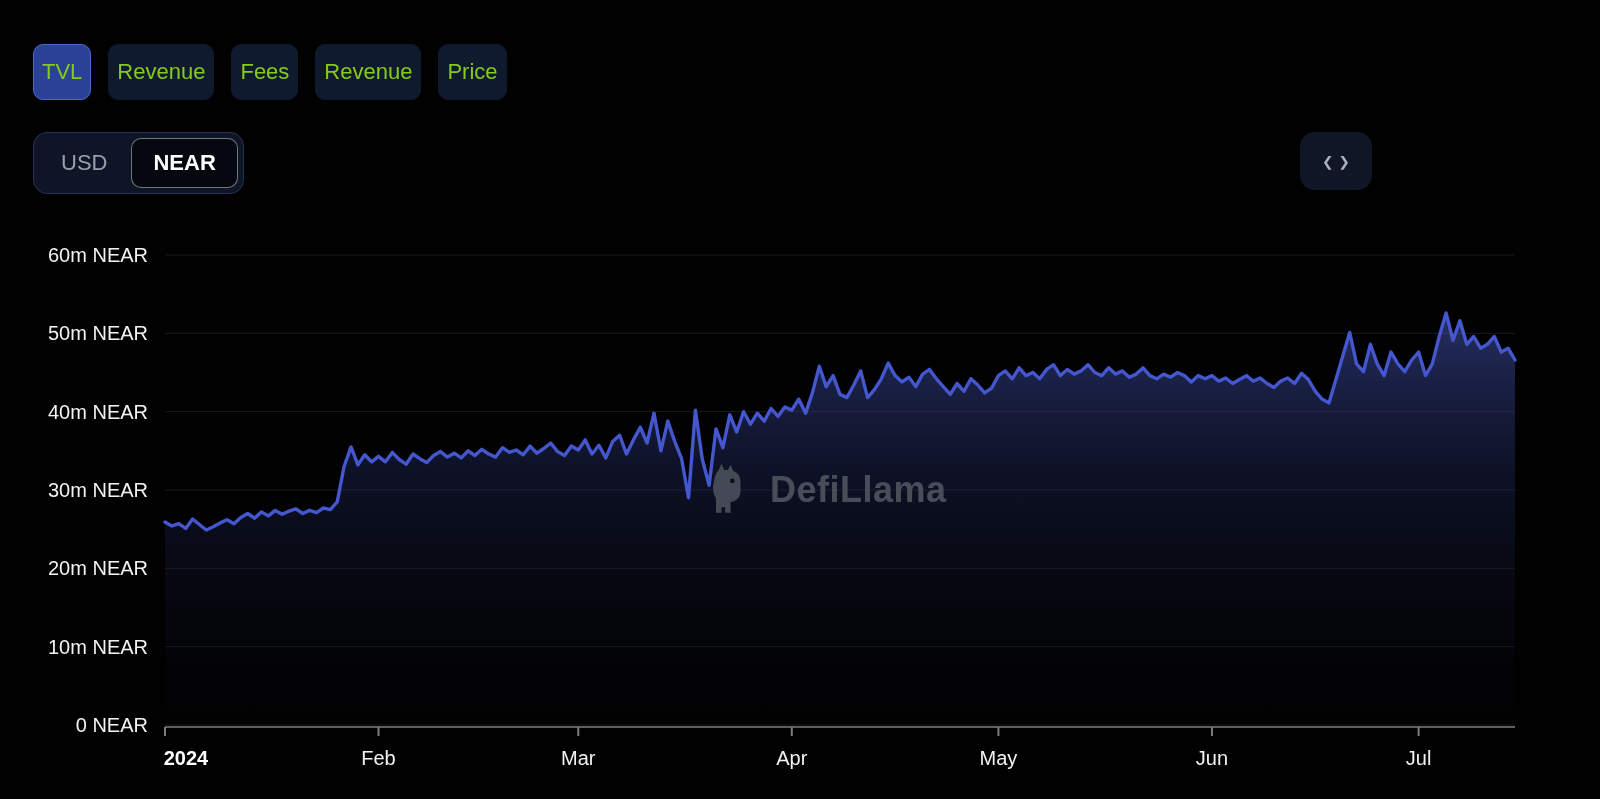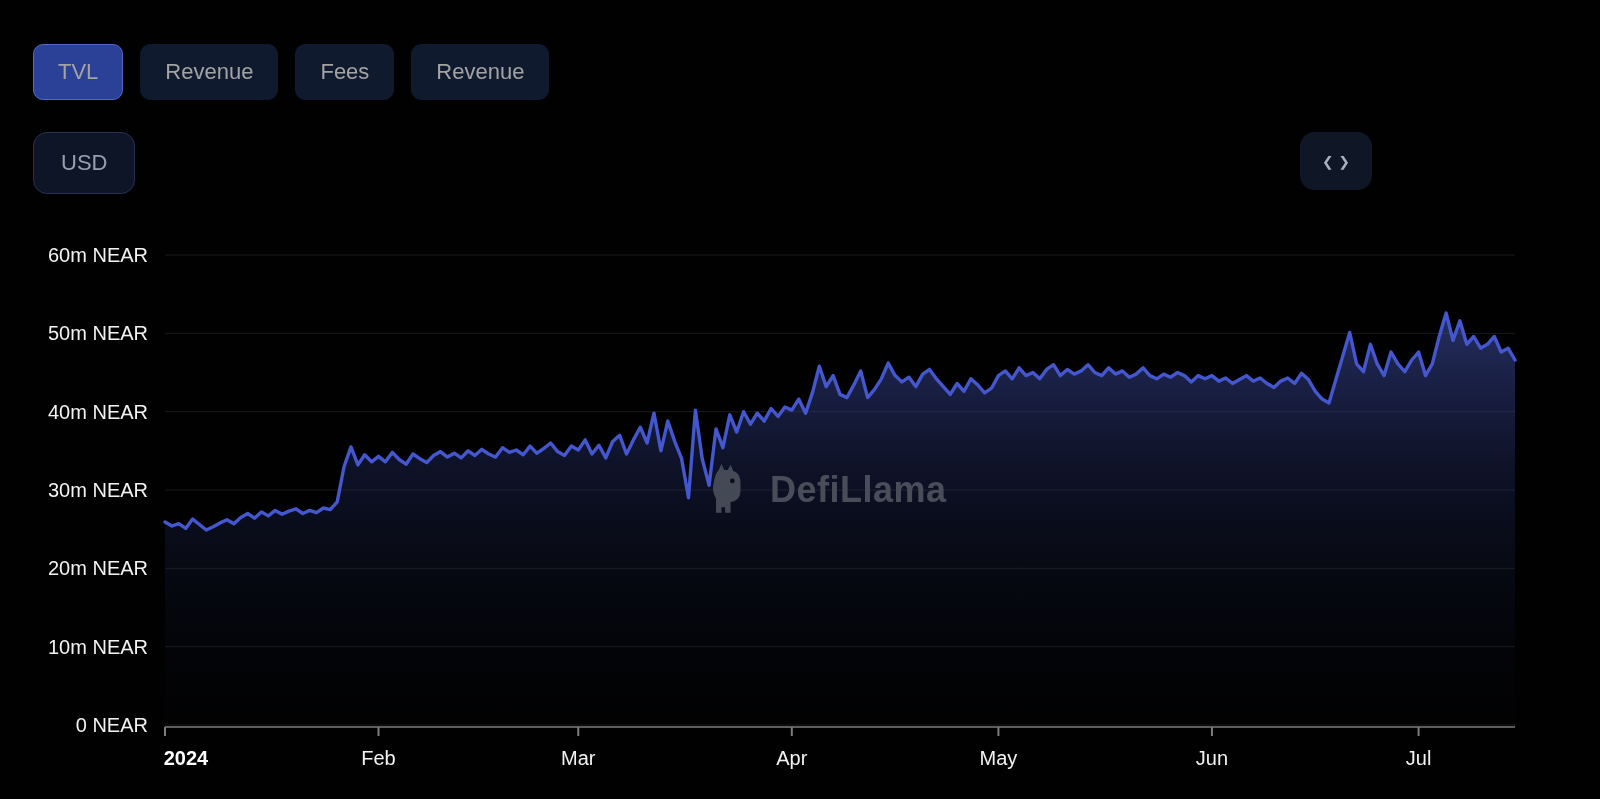--- a/index.html
+++ b/index.html
@@ -3,23 +3,23 @@
 <meta charset="utf-8">
 <style>
   html,body{margin:0;padding:0;background:#000;}
   .page{
     position:relative;width:1600px;height:799px;background:#010101;overflow:hidden;
     font-family:"Liberation Sans","DejaVu Sans",sans-serif;color:#fff;
   }
   
   .tabs{position:absolute;top:44px;left:33px;display:flex;gap:17px;}
   .tab{
-    background:#101a2e;border:1px solid #101a2e;color:#a3a3a3;
+    background:#101a2e;border:1px solid #101a2e;color:#84cc16;
     font-family:inherit;font-size:22px;line-height:1;
-    padding:16px 24px;border-radius:10px;cursor:pointer;white-space:nowrap;
+    padding:16px 8px;border-radius:10px;cursor:pointer;white-space:nowrap;
   }
   .tab.active{background:#2b4097;border:1px solid #5068c9;}
   
   .controls-row{position:absolute;top:132px;left:0;width:1452px;height:60px;}
   .toggle{
     position:absolute;left:33px;top:0;display:flex;align-items:center;
     background:#0d1526;border:1px solid #243254;border-radius:14px;padding:5px;gap:2px;
   }
   .toggle-opt{
     background:transparent;border:1px solid transparent;color:#98a0ad;
@@ -46,25 +46,27 @@
 </head>
 <body>
 
 <div class="page">
 
   <div class="tabs">
     <button class="tab active">TVL</button>
     <button class="tab">Revenue</button>
     <button class="tab">Fees</button>
     <button class="tab">Revenue</button>
+    <button class="tab">Price</button>
   </div>
 
   <div class="controls-row">
     <div class="toggle">
       <button class="toggle-opt">USD</button>
+      <button class="toggle-opt selected">NEAR</button>
     </div>
     <button class="embed-btn">
       <span>❮</span>
       <span>❯</span>
     </button>
   </div>
 
   <div class="chart-wrap">
     <svg class="plot" width="1600" height="569">
         <defs>

